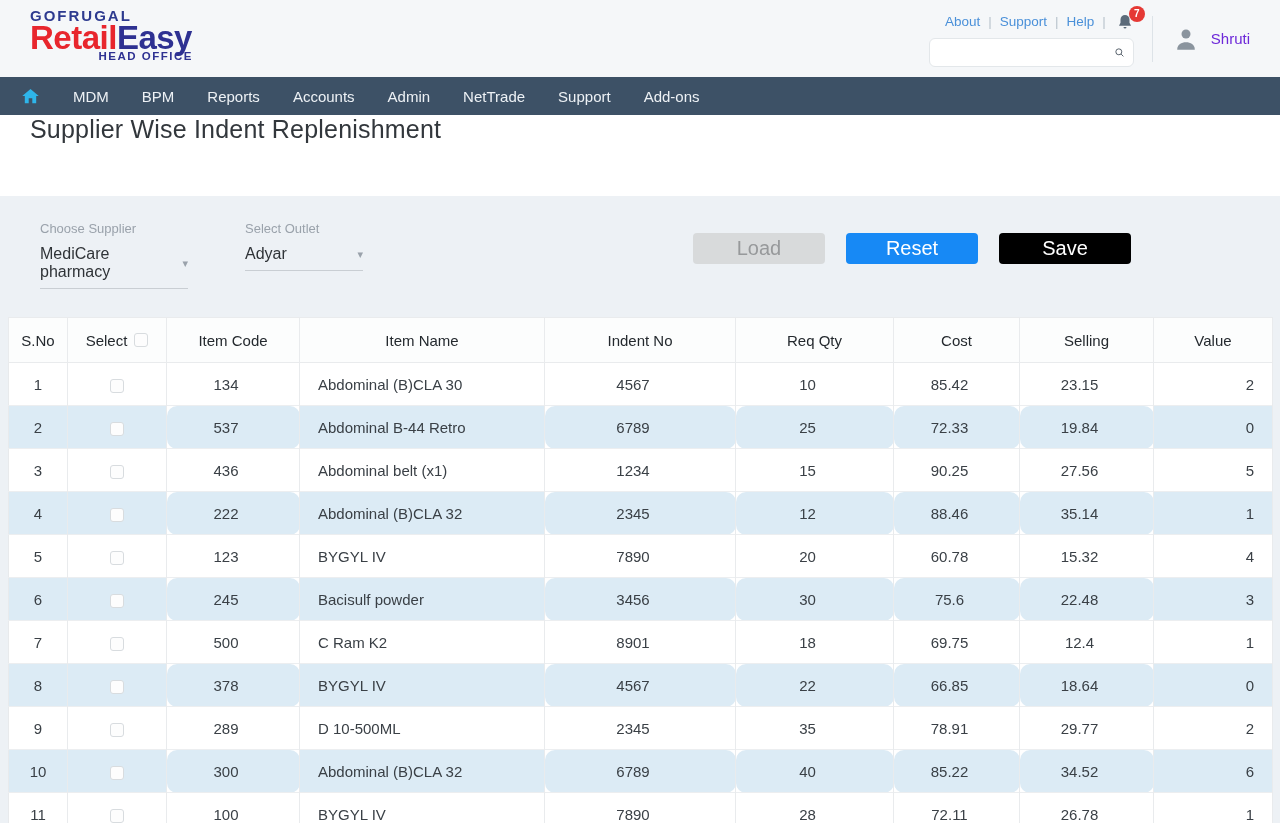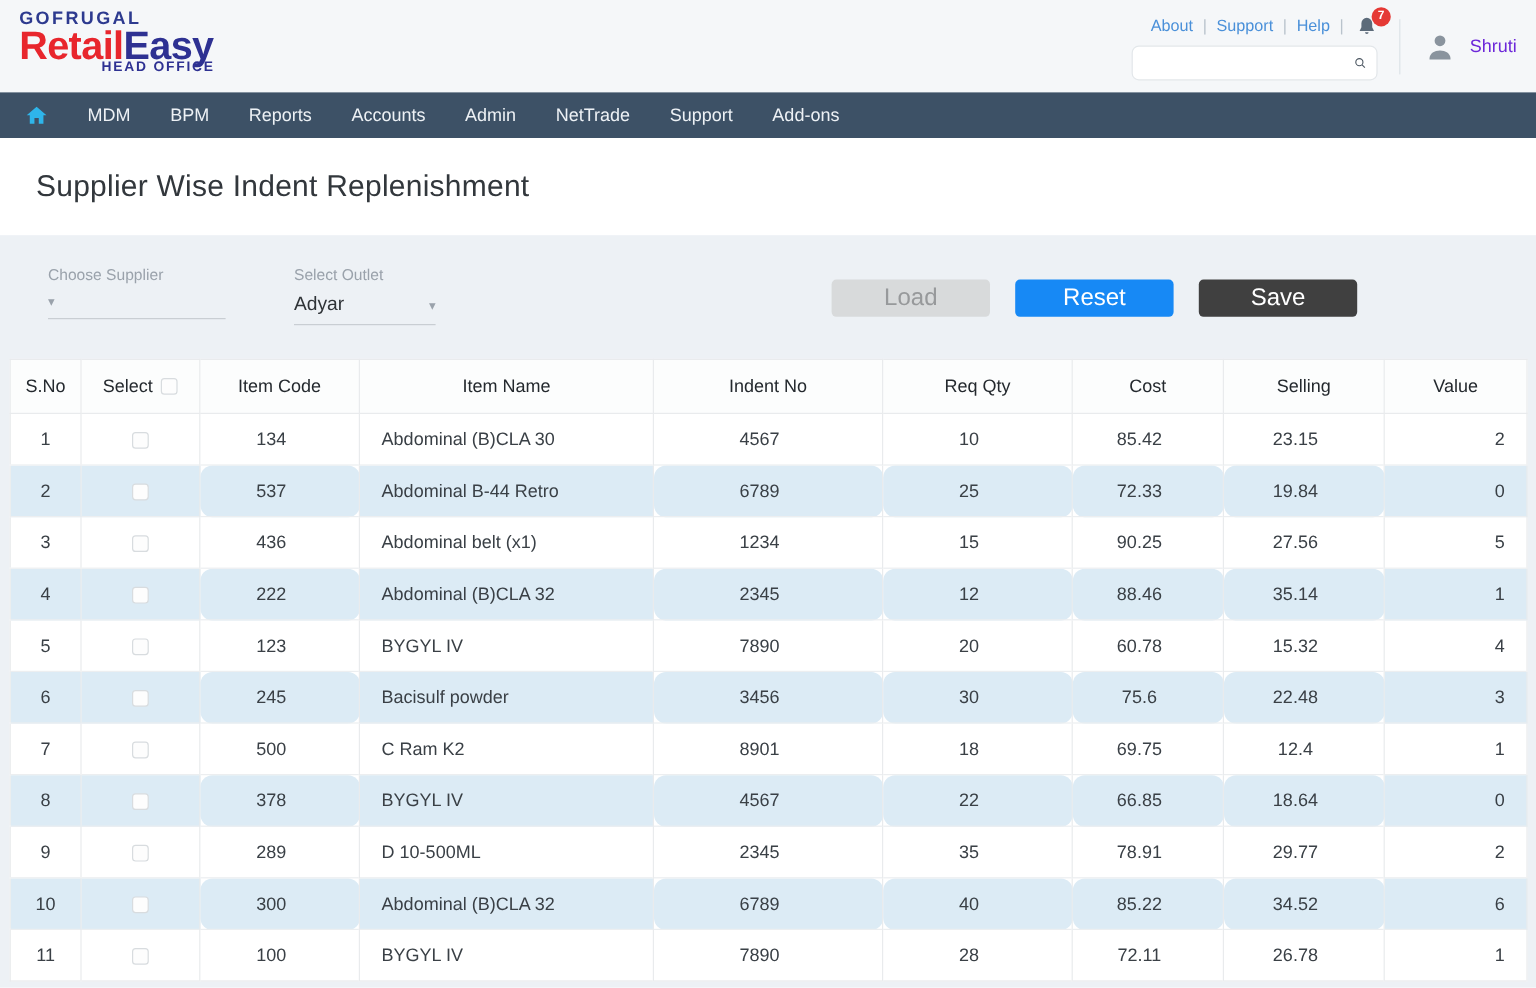--- a/index.html
+++ b/index.html
@@ -6,21 +6,21 @@
   body {
     width: 1280px; height: 823px; overflow: hidden;
     font-family: "Liberation Sans", "DejaVu Sans", sans-serif;
     background: #edf1f5; position: relative;
   }
 
   
   .top-header {
     height: 77px; background: #f5f7f9;
     display: flex; justify-content: space-between;
-    padding: 0 16px;
+    padding: 0 30px;
   }
   .logo-block { padding-top: 7px; }
   .logo-gofrugal { font-size: 15px; font-weight: 700; letter-spacing: 2px; color: #2d3a8f; }
   .logo-main { font-size: 33px; font-weight: 800; letter-spacing: -0.5px; line-height: 1.0; margin-top: -3px; }
   .logo-retail { color: #e8262d; }
   .logo-easy { color: #2e3192; }
   .logo-sub { font-size: 11.5px; font-weight: 700; color: #2e3192; letter-spacing: 1.5px; text-align: right; width: 163px; margin-top: -4px; }
 
   .header-right { display: flex; align-items: center; gap: 18px; }
   .links-search { display: flex; flex-direction: column; align-items: flex-end; gap: 7px; padding-top: 2px; }
@@ -46,21 +46,21 @@
 
   
   .nav-bar {
     height: 38px; background: #3d5166;
     display: flex; align-items: center; gap: 33px; padding: 14px 21px;
   }
   .nav-home { display: flex; align-items: center; cursor: pointer; }
   .nav-item { color: #edf1f5; font-size: 15px; font-weight: 500; cursor: pointer; }
 
   
-  .title-band { height: 81px; background: #fff; display: flex; align-items: center; padding-left: 30px; }
+  .title-band { height: 81px; background: #fff; display: flex; align-items: flex-start; padding-left: 30px; }
   .page-title { font-size: 25px; font-weight: 400; color: #32373c; letter-spacing: 0.2px; }
 
   
   .filter-row { display: flex; align-items: flex-start; padding: 25px 0 0 40px; }
   .dd-block { margin-right: 57px; }
   .dd-label { font-size: 13px; color: #9aa2ab; margin-bottom: 9px; }
   .dd-control {
     display: flex; justify-content: space-between; align-items: center;
     border-bottom: 1px solid #c9ced3; padding-bottom: 7px; cursor: pointer;
   }
@@ -68,21 +68,21 @@
   .dd-outlet { width: 118px; }
   .dd-value { font-size: 16px; color: #2f3337; }
   .dd-caret { font-size: 11px; color: #9aa2ab; }
   .btn-group { margin-left: auto; margin-right: 149px; display: flex; gap: 21px; padding-top: 12px; }
   .btn {
     width: 132px; height: 31px; border: none; border-radius: 4px;
     font-size: 20px; font-family: inherit; cursor: pointer;
   }
   .btn-load { background: #d8dadb; color: #97999b; cursor: default; }
   .btn-reset { background: #1789f5; color: #fff; }
-  .btn-save { background: #404040; color: #fff; }
+  .btn-save { background: #000000; color: #fff; }
 
   
   table.indent-table {
     width: 1264px; margin: 28px 8px 0;
     border-collapse: collapse; background: #fff; table-layout: fixed;
     border: 1px solid #e8eaec;
   }
   .indent-table th {
     height: 45px; background: #fcfdfd; font-size: 15px; font-weight: 400;
     color: #24292e; text-align: center; border: 1px solid #e9ebed;
@@ -166,20 +166,21 @@
 </div>
 
 <div class="title-band">
   <h1 class="page-title">Supplier Wise Indent Replenishment</h1>
 </div>
 
 <div class="filter-row">
   <div class="dd-block">
     <div class="dd-label">Choose Supplier</div>
     <div class="dd-control dd-supplier">
+      <span class="dd-value">MediCare pharmacy</span>
       <span class="dd-caret">▾</span>
     </div>
   </div>
   <div class="dd-block">
     <div class="dd-label">Select Outlet</div>
     <div class="dd-control dd-outlet">
       <span class="dd-value">Adyar</span>
       <span class="dd-caret">▾</span>
     </div>
   </div>

